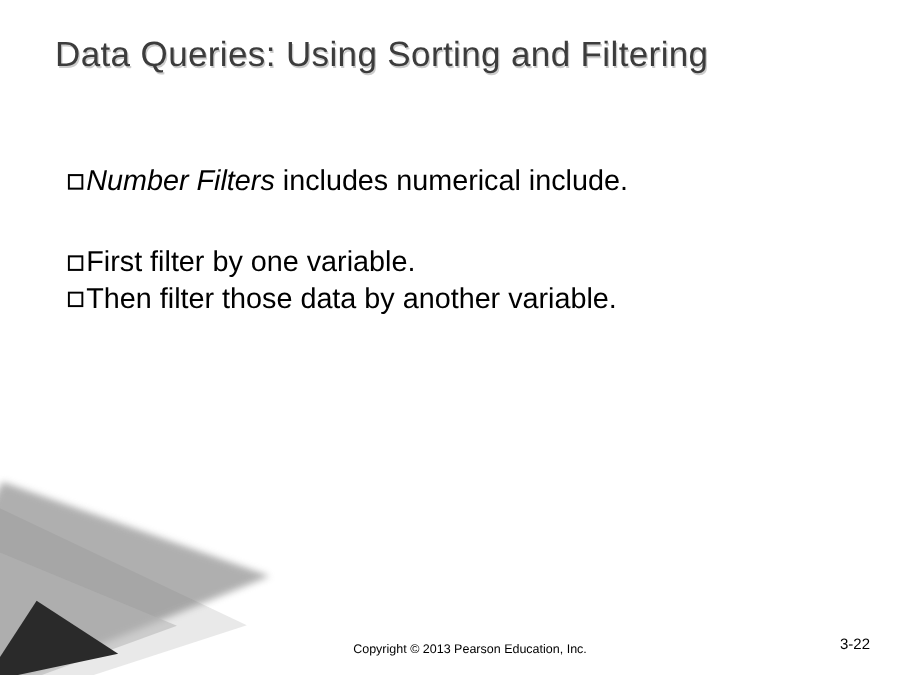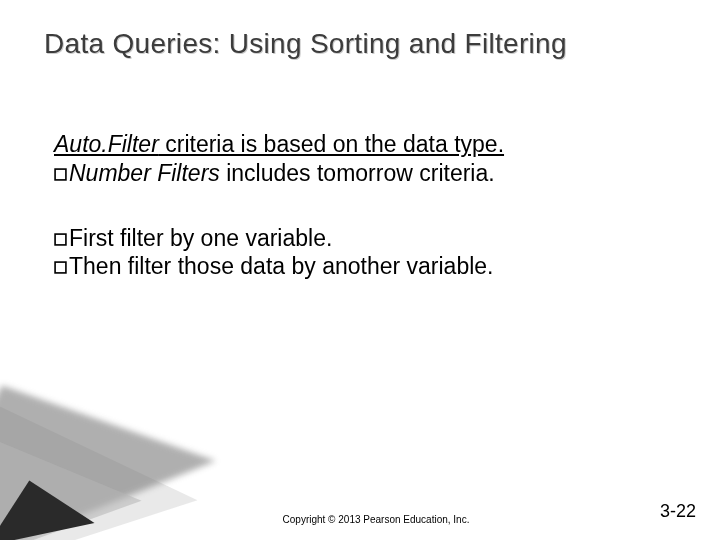--- a/index.html
+++ b/index.html
@@ -44,21 +44,21 @@
     text-align: center;
     font-size: 10px;
     color: #000;
     line-height: 1.2;
   }
   .copyright .line { display: block; padding-left: 32px; }
   .pagenum {
     position: absolute;
     bottom: 18px;
     right: 24px;
-    font-size: 18px;
+    font-size: 12px;
     color: #000;
   }
   .corner {
     position: absolute;
     left: -140px;
     bottom: -40px;
     width: 340px;
     height: 200px;
     pointer-events: none;
   }
@@ -103,27 +103,24 @@
     transform: rotate(-12deg);
   }
 </style>
 </head>
 <body>
 
 <div class="title">Data Queries: Using Sorting and Filtering</div>
 
 <div class="content">
   <div class="block">
-    <div class="heading">
-      <span class="italic">Auto.Filter</span><span> criteria is based on the data type.</span>
-    </div>
     <div class="bullet-line">
       <span class="bullet"><svg viewBox="0 0 12 12">
             <rect x="1" y="1" width="10" height="10" fill="none" stroke="#000" stroke-width="1.5"></rect>
-          </svg></span><span class="italic">Number Filters</span><span> includes tomorrow criteria.</span>
+          </svg></span><span class="italic">Number Filters</span><span> includes numerical include.</span>
     </div>
   </div>
 
   <div class="block">
     <div class="bullet-line">
       <span class="bullet"><svg viewBox="0 0 12 12">
             <rect x="1" y="1" width="10" height="10" fill="none" stroke="#000" stroke-width="1.5"></rect>
           </svg></span><span>First filter by one variable.</span>
     </div>
     <div class="bullet-line">

